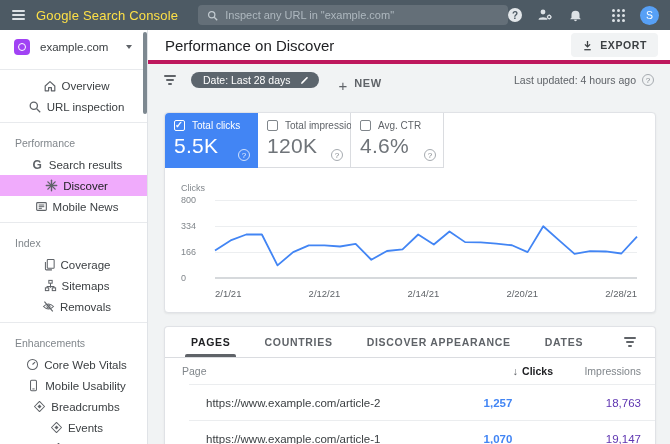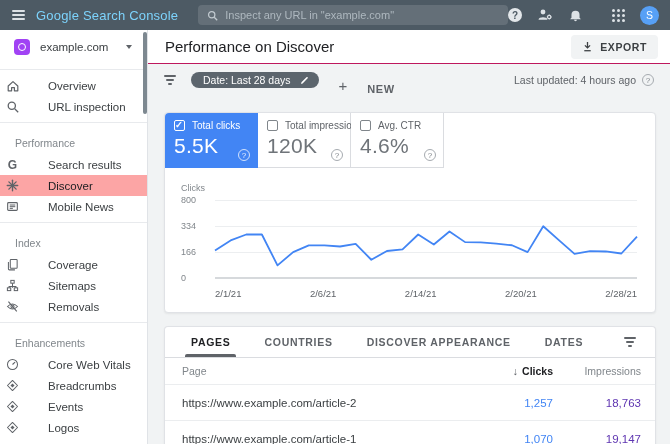--- a/index.html
+++ b/index.html
@@ -3,21 +3,21 @@
 <meta charset="utf-8">
 <style>
   * { margin:0; padding:0; box-sizing:border-box; }
   html,body { width:670px; height:444px; overflow:hidden; background:#f1f3f4;
     font-family:"Liberation Sans", sans-serif; -webkit-font-smoothing:antialiased; }
 
   
   .topbar { height:30px; background:#4d5a64; display:flex; align-items:center; position:relative; z-index:5; }
   .hamburger { width:38px; height:30px; display:flex; flex-direction:column; gap:2.5px; align-items:center; justify-content:center; cursor:pointer; }
   .hamburger span { width:13px; height:1.5px; background:#dde2e6; border-radius:1px; }
-  .app-title { color:#7dd3fc; font-size:13px; letter-spacing:.2px; white-space:nowrap; margin-right:20px; }
+  .app-title { color:#fde047; font-size:13px; letter-spacing:.2px; white-space:nowrap; margin-right:20px; }
   .search { width:326px; height:20px; background:rgba(255,255,255,.13); border-radius:4px; display:flex; align-items:center; gap:7px; padding:0 9px; }
   .search svg { flex:0 0 auto; }
   .search input { flex:1; background:transparent; border:0; outline:0; color:#e8eaed; font-size:11px; font-family:inherit; }
   .search input::placeholder { color:#aeb8bf; }
   .tb-right { margin-left:auto; display:flex; align-items:center; gap:15px; padding-right:11px; }
   .tb-help { width:14px; height:14px; border-radius:50%; background:#e3e7ea; color:#4d5a64; font-size:10px; font-weight:bold; display:flex; align-items:center; justify-content:center; cursor:pointer; }
   .tb-help::after { content:"?"; }
   .grid-icon { display:grid; grid-template-columns:repeat(3,3px); grid-gap:2px; cursor:pointer; margin-left:14px; }
   .grid-icon i { width:3px; height:3px; border-radius:50%; background:#dde2e6; }
   .avatar { width:19px; height:19px; border-radius:50%; background:#57a0f6; color:#fff; font-size:10.5px; display:flex; align-items:center; justify-content:center; cursor:pointer; }
@@ -25,37 +25,37 @@
   
   .sidebar { position:absolute; left:0; top:30px; width:148px; bottom:0; background:#fff; border-right:1px solid #e0e3e7; }
   .sb-scroll { position:absolute; top:2px; right:0; width:4px; height:82px; background:#7d8890; border-radius:2px; }
   .property { height:34px; display:flex; align-items:center; gap:10px; padding:0 10px 0 14px; cursor:pointer; }
   .prop-ic { width:16px; height:16px; border-radius:4px; background:#a142f4; position:relative; }
   .prop-ic::after { content:""; position:absolute; inset:4px; border:1.6px solid #fff; border-radius:50%; }
   .prop-name { flex:1; font-size:11.5px; color:#3c4043; }
   .caret { width:0; height:0; border-left:3.5px solid transparent; border-right:3.5px solid transparent; border-top:4px solid #5f6368; margin-right:5px; }
   .sb-divider { height:1px; background:#e8eaed; margin:5px 0; }
   .sb-section { font-size:10.5px; color:#80868b; padding:9px 0 5px 15px; }
-  .sb-item { height:21px; display:flex; align-items:center; gap:28px; padding-left:5px; font-size:11.5px; color:#3c4043; cursor:pointer; }
-  .sb-item.active { background:#fca5a5; color:#202124; }
+  .sb-item { height:21px; display:flex; align-items:center; gap:4px; padding-left:5px; font-size:11.5px; color:#3c4043; cursor:pointer;justify-content:center; }
+  .sb-item.active { background:#f0abfc; color:#202124; }
   .sb-ic { width:15px; display:flex; justify-content:center; align-items:center; color:#5f6368; }
   .g-letter { font-size:12px; font-weight:bold; color:#5f6368; line-height:1; }
 
   
   .main { position:absolute; left:148px; top:30px; right:0; bottom:0; background:#f1f3f4; }
-  .main-header { height:34px; background:#fff; border-bottom:1px solid #be185d; display:flex; align-items:center; padding:0 12px 0 17px; }
+  .main-header { height:34px; background:#fff; border-bottom:4px solid #be185d; display:flex; align-items:center; padding:0 12px 0 17px; }
   .page-title { font-size:15px; color:#202124; }
   .export-btn { margin-left:auto; height:24px; background:#f1f3f4; border-radius:4px; display:flex; align-items:center; gap:7px; padding:0 11px; font-size:10.5px; font-weight:bold; letter-spacing:.6px; color:#3c4043; cursor:pointer; }
 
   .filter-row { height:32px; display:flex; align-items:center; padding:0 16px; }
   .flt-lines { display:flex; flex-direction:column; align-items:center; gap:2.5px; cursor:pointer; }
   .flt-lines i { height:1.5px; background:#5f6368; border-radius:1px; display:block; }
   .flt-lines i:nth-child(1){width:12px}.flt-lines i:nth-child(2){width:8px}.flt-lines i:nth-child(3){width:4px}
   .date-chip { margin-left:15px; height:16px; background:#5c656d; border-radius:12px; color:#fff; font-size:10.5px; display:flex; align-items:center; gap:9px; padding:0 10px 0 12px; cursor:pointer; }
-  .new-btn { margin-left:20px; display:flex; align-items:flex-end; gap:20px; color:#5f6368; cursor:pointer;margin-top:12px; }
+  .new-btn { margin-left:20px; display:flex; align-items:flex-start; gap:7px; color:#5f6368; cursor:pointer;margin-top:12px; }
   .plus-ic::before { content:"+"; font-size:15px; color:#5f6368; line-height:1; }
   .new-label { font-size:11px; font-weight:bold; letter-spacing:.6px; }
   .last-updated { margin-left:auto; display:flex; align-items:center; gap:6px; font-size:10.5px; color:#5f6368;justify-content:space-between; }
   .q { width:12px; height:12px; border:1px solid #a6abb0; border-radius:50%; color:#80868b; font-size:8px; display:flex; align-items:center; justify-content:center; flex:0 0 auto; }
   .q::after { content:"?"; }
 
   .card { background:#fff; border:1px solid #e0e2e6; border-radius:4px; box-shadow:0 1px 2px rgba(60,64,67,.08); margin:0 14px 0 16px; }
   .chart-card { margin-top:16px; }
 
   
@@ -89,23 +89,23 @@
   .tabs { display:flex; align-items:center; height:31px; border-bottom:1px solid #dadce0; padding:0 9px; }
   .tab { padding:0 17px; height:100%; display:flex; align-items:center; font-size:10.5px; font-weight:bold; letter-spacing:.7px; color:#5f6368; position:relative; cursor:pointer; white-space:nowrap; }
   .tab.active { color:#202124; }
   .tab.active::after { content:""; position:absolute; left:11px; right:11px; bottom:0; height:3px; background:#5f6368; border-radius:2px 2px 0 0; }
   .tab-filter { margin-left:auto; margin-right:10px; }
   .thead { display:flex; align-items:center; height:26px; padding:0 14px 0 17px; font-size:10.5px; color:#80868b; }
   .th-page { flex:1; }
   .th-clicks { width:110px; text-align:right; color:#202124; font-weight:bold; }
   .sort-arrow::before { content:"↓"; color:#5f6368; font-weight:normal; margin-right:4px; font-size:10.5px; }
   .th-impr { width:88px; text-align:right; }
-  .trow { display:flex; align-items:center; height:36px; padding:0 14px 0 17px; border-top:1px solid #ebedef; font-size:11.5px; }
+  .trow { display:flex; align-items:center; height:36px; padding:0 14px 0 17px; border-top:1px solid #ebedef; font-size:11.5px;margin-left:24px; }
   .td-page { flex:1; color:#3c4043; cursor:pointer; }
-  .td-clicks { width:110px; text-align:right; color:#4285f4; }
+  .td-clicks { width:110px; text-align:center; color:#4285f4;font-weight:bold; }
   .td-impr { width:88px; text-align:right; color:#5e35b1; }
 </style>
 </head>
 <body>
 
 <div class="topbar">
   <div class="hamburger">
       <span></span>
       <span></span>
       <span></span>
@@ -244,20 +244,29 @@
   <div class="sb-section">Enhancements</div>
 
   <div class="sb-item">
     <span class="sb-ic">
         <svg width="13" height="13" viewBox="0 0 14 14">
           <circle cx="7" cy="7" r="5.4" fill="none" stroke="currentColor" stroke-width="1.1"></circle>
           <line x1="7" y1="7" x2="9.8" y2="4.4" stroke="currentColor" stroke-width="1.2"></line>
         </svg>
       </span>
     <span>Core Web Vitals</span>
+  </div>
+  <div class="sb-item">
+    <span class="sb-ic">
+        <svg width="13" height="13" viewBox="0 0 14 14">
+          <rect x="3.8" y="1.4" width="6.4" height="11.2" rx="1.2" fill="none" stroke="currentColor" stroke-width="1.1"></rect>
+          <line x1="5.8" y1="10.7" x2="8.2" y2="10.7" stroke="currentColor" stroke-width="1.1"></line>
+        </svg>
+      </span>
+    <span>Mobile Usability</span>
   </div>
   <div class="sb-item">
     <span class="sb-ic">
         <svg width="13" height="13" viewBox="0 0 14 14">
           <path d="M7 1.6 12.4 7 7 12.4 1.6 7z" fill="none" stroke="currentColor" stroke-width="1.1" stroke-linejoin="round"></path>
           <path d="M7 4.8 9.2 7 7 9.2 4.8 7z" fill="currentColor"></path>
         </svg>
       </span>
     <span>Breadcrumbs</span>
   </div>
@@ -356,21 +365,21 @@
         <div class="grid" style="top:0"></div>
         <div class="grid" style="top:33.2%"></div>
         <div class="grid" style="top:66.8%"></div>
         <div class="grid zero" style="top:calc(100% - 1px)"></div>
         <svg viewBox="0 0 1000 100" preserveAspectRatio="none">
           <polyline fill="none" stroke="#4285f4" stroke-width="1.8" vector-effect="non-scaling-stroke" stroke-linejoin="round" points="0.0,64.6 37.0,51.8 74.1,44.2 111.1,44.2 148.1,83.8 185.2,66.8 222.2,58.2 259.3,58.2 296.3,59.6 333.3,56.2 370.4,76.6 407.4,65.4 444.4,63.4 481.5,44.2 518.5,57.0 555.6,40.4 592.6,54.0 629.6,54.4 666.7,56.0 703.7,58.0 740.7,66.8 777.8,33.6 814.8,51.4 851.9,69.0 888.9,65.6 925.9,66.0 963.0,68.6 1000.0,47.0"></polyline>
         </svg>
       </div>
       <div class="xlabels">
         <span>2/1/21</span>
-        <span>2/6/21</span>
+        <span>2/12/21</span>
         <span>2/14/21</span>
         <span>2/20/21</span>
         <span>2/28/21</span>
       </div>
     </div>
   </div>
 
   <div class="card table-card">
     <div class="tabs">
       <div class="tab active">PAGES</div>

